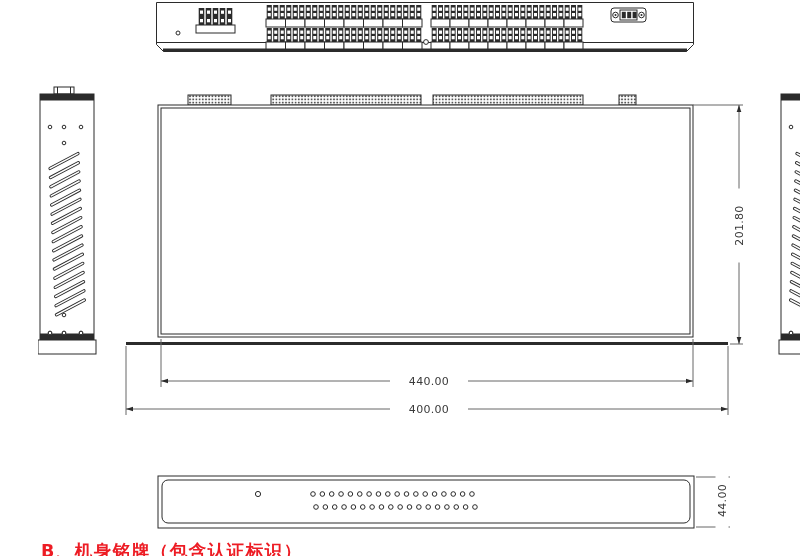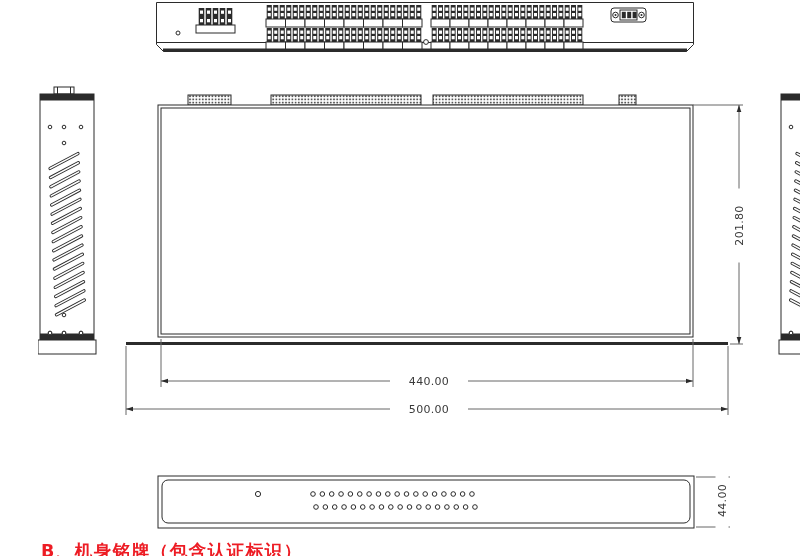--- a/index.html
+++ b/index.html
@@ -566,20 +566,20 @@
         <line x1="548" y1="9" x2="582" y2="9" stroke="#666666" stroke-width="1"></line>
         <line x1="548" y1="59" x2="582" y2="59" stroke="#666666" stroke-width="1"></line>
         <line x1="572" y1="9" x2="572" y2="59" stroke="#666666" stroke-width="1"></line>
         <polygon points="572,9 569.7,16 574.3,16" fill="#2b2b2b"></polygon>
         <polygon points="572,59 569.7,52 574.3,52" fill="#2b2b2b"></polygon>
       </g>
     </svg>
 
   <div class="dim-label" style="left:352px;top:375px;width:74px">440.00</div>
 
-  <div class="dim-label" style="left:352px;top:403px;width:74px">500.00</div>
+  <div class="dim-label" style="left:352px;top:403px;width:74px">400.00</div>
 
   <div class="dim-label vert" style="left:664px;top:219px;width:70px">201.80</div>
 
   <div class="dim-label vert" style="left:652px;top:494px;width:60px">44.00</div>
 
   <div class="note" style="color: rgb(237, 28, 36);">B、机身铭牌（包含认证标识）</div>
 </div>
 
 </body></html>

